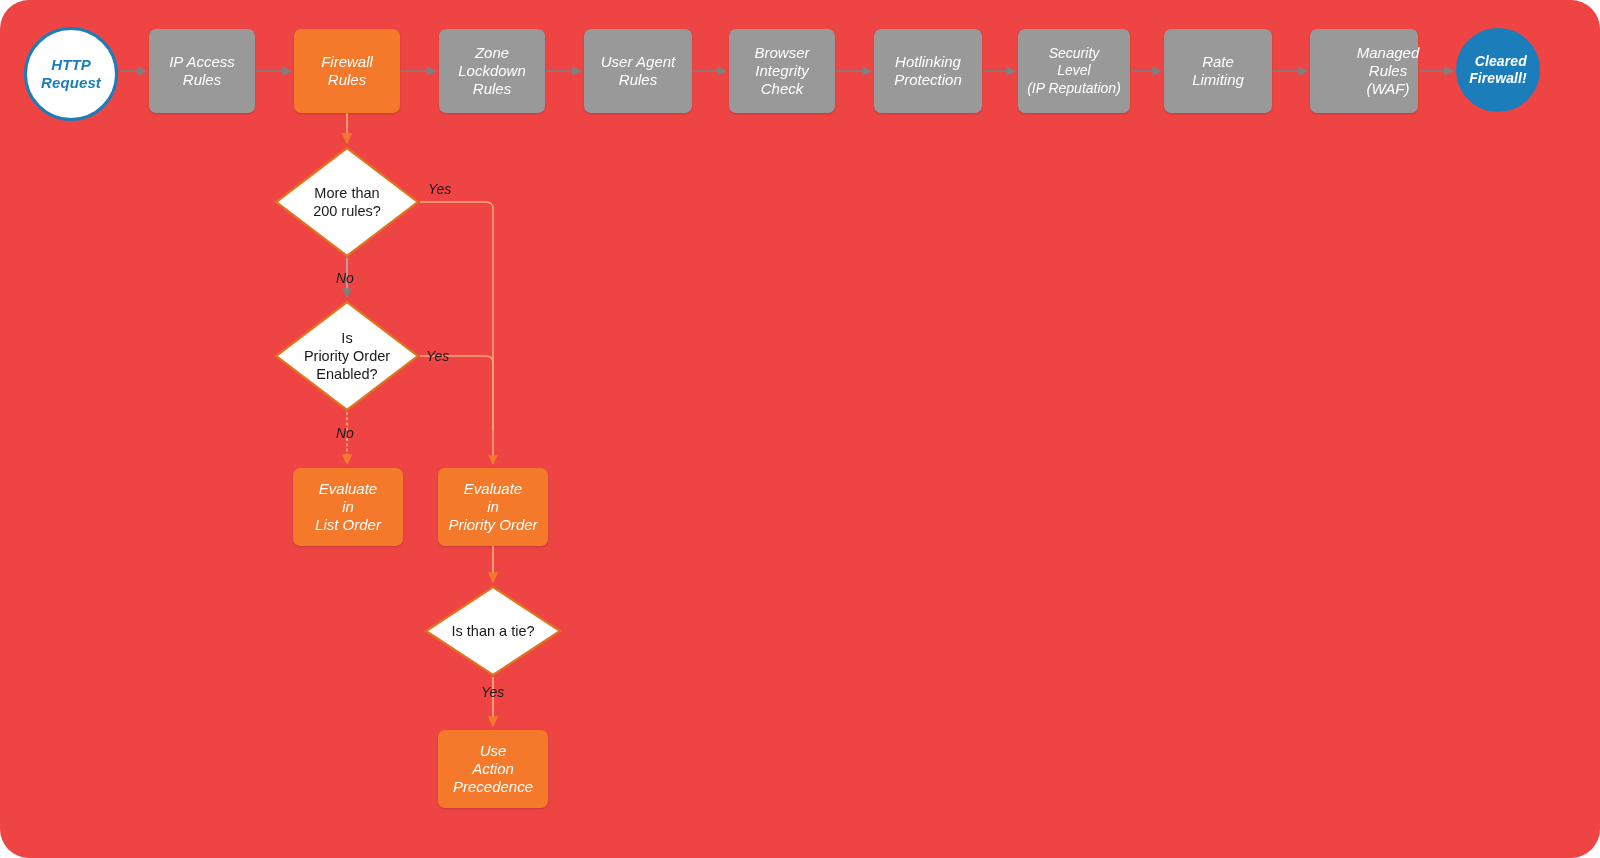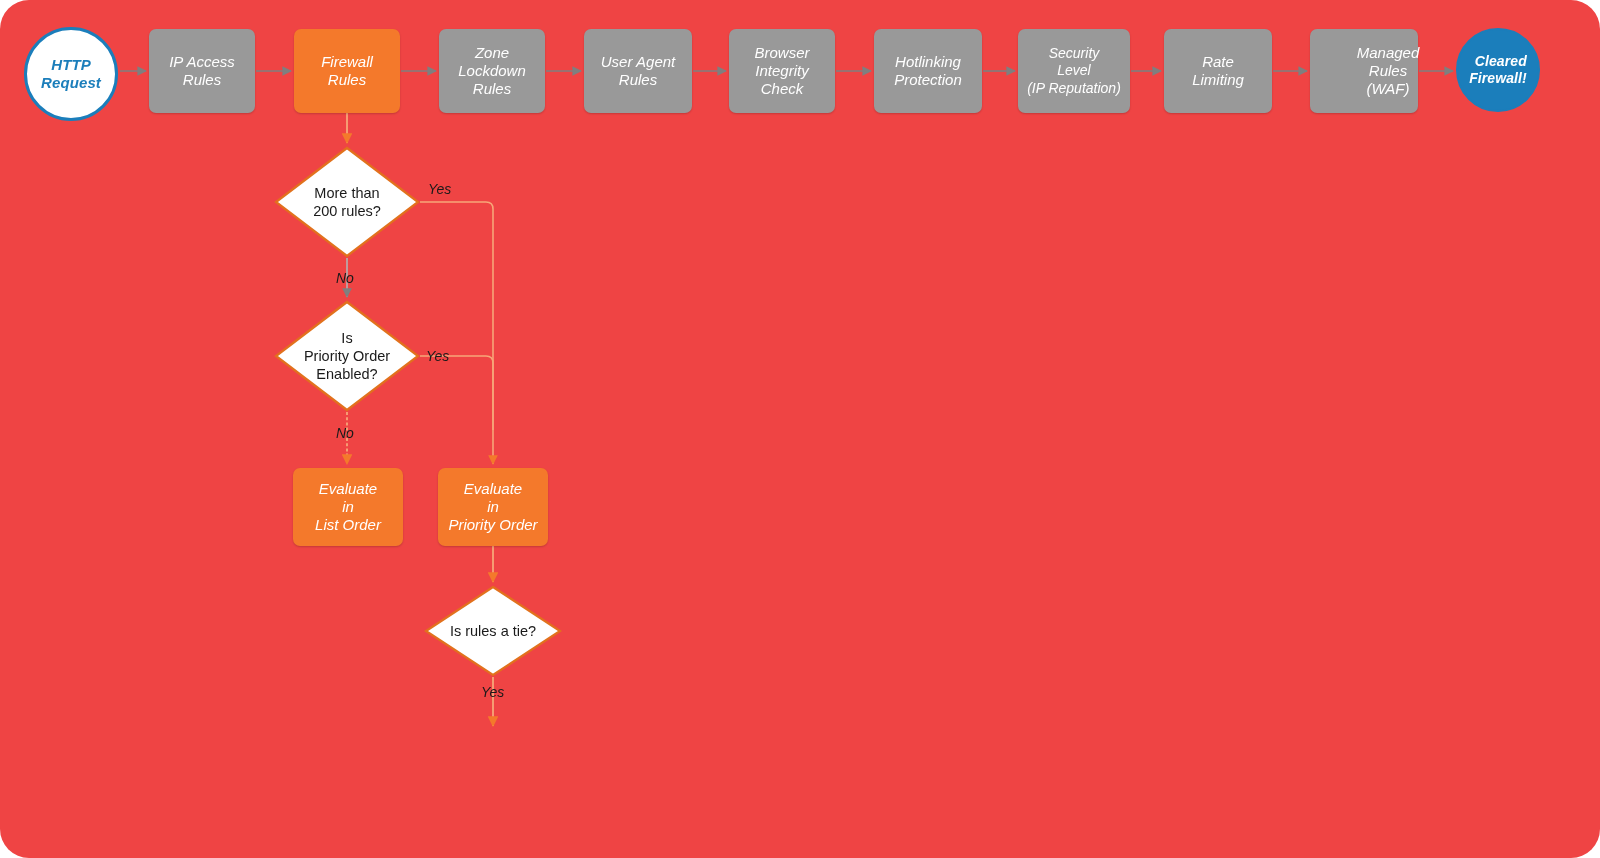--- a/index.html
+++ b/index.html
@@ -203,23 +203,26 @@
 List Order</div>
 
   <div class="node box orange" style="left:438px;top:468px;width:110px;height:78px;">Evaluate
 in
 Priority Order</div>
 
   <div class="node diamond" style="left:424px;top:585px;width:138px;height:92px;">
     <svg class="dshape" viewBox="0 0 138 92" preserveAspectRatio="none" xmlns="http://www.w3.org/2000/svg">
       <polygon points="69,2 136,46 69,90 2,46" fill="#ffffff" stroke="#e2711d" stroke-width="2.2"></polygon>
     </svg>
-    <span class="dlabel">Is rules a tie?</span>
+    <span class="dlabel">Is than a tie?</span>
   </div>
 
+  <div class="node box orange" style="left:438px;top:730px;width:110px;height:78px;">Use
+Action
+Precedence</div>
 
   <span class="edge-label" style="left:428px;top:181px;">Yes</span>
   <span class="edge-label" style="left:336px;top:270px;">No</span>
   <span class="edge-label" style="left:426px;top:348px;">Yes</span>
   <span class="edge-label" style="left:336px;top:425px;">No</span>
   <span class="edge-label" style="left:481px;top:684px;">Yes</span>
 
 </div>
 
 </body></html>

